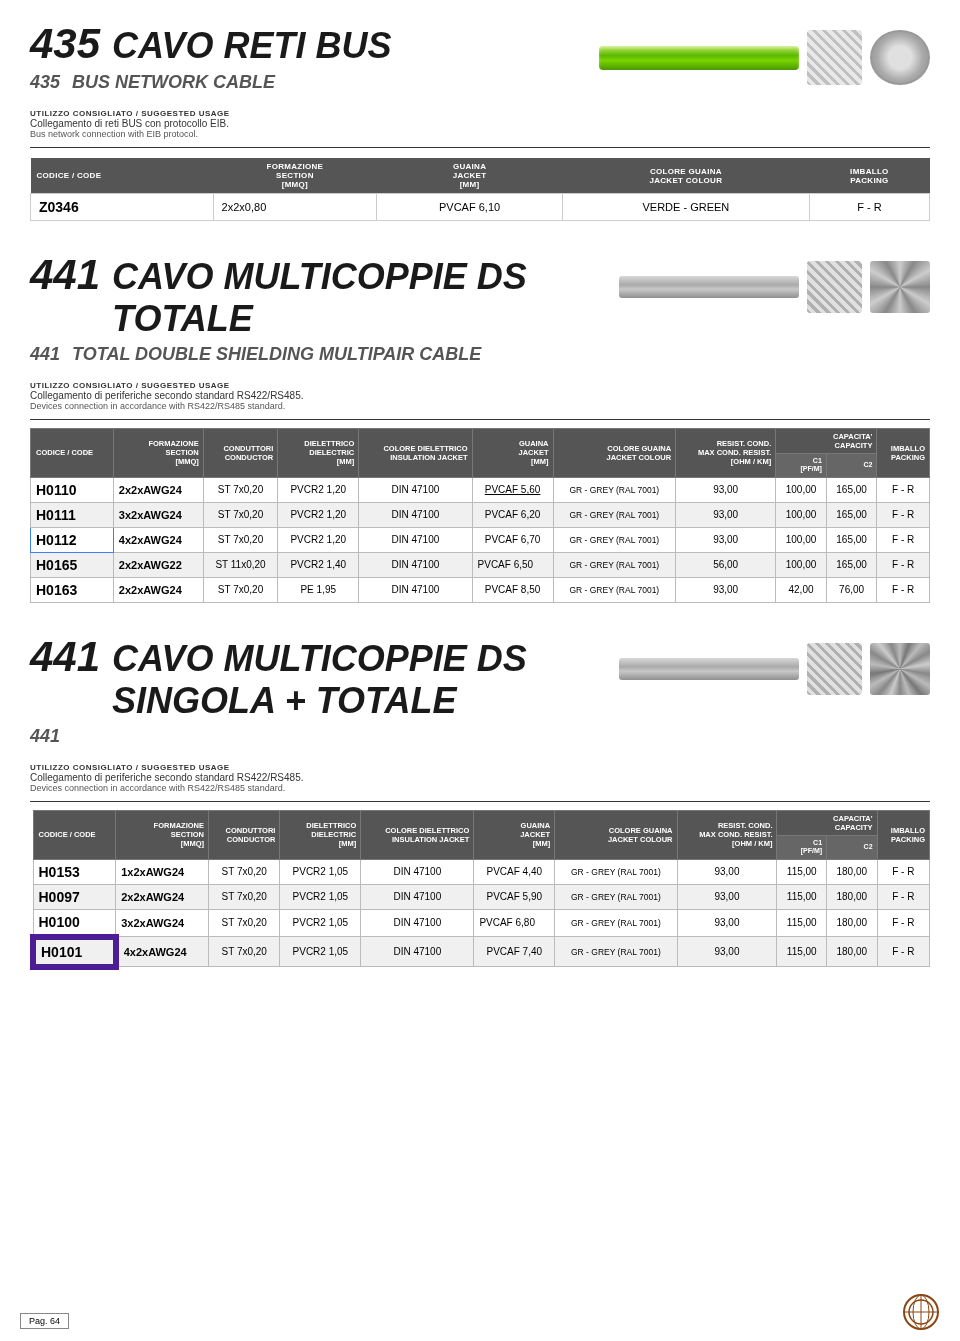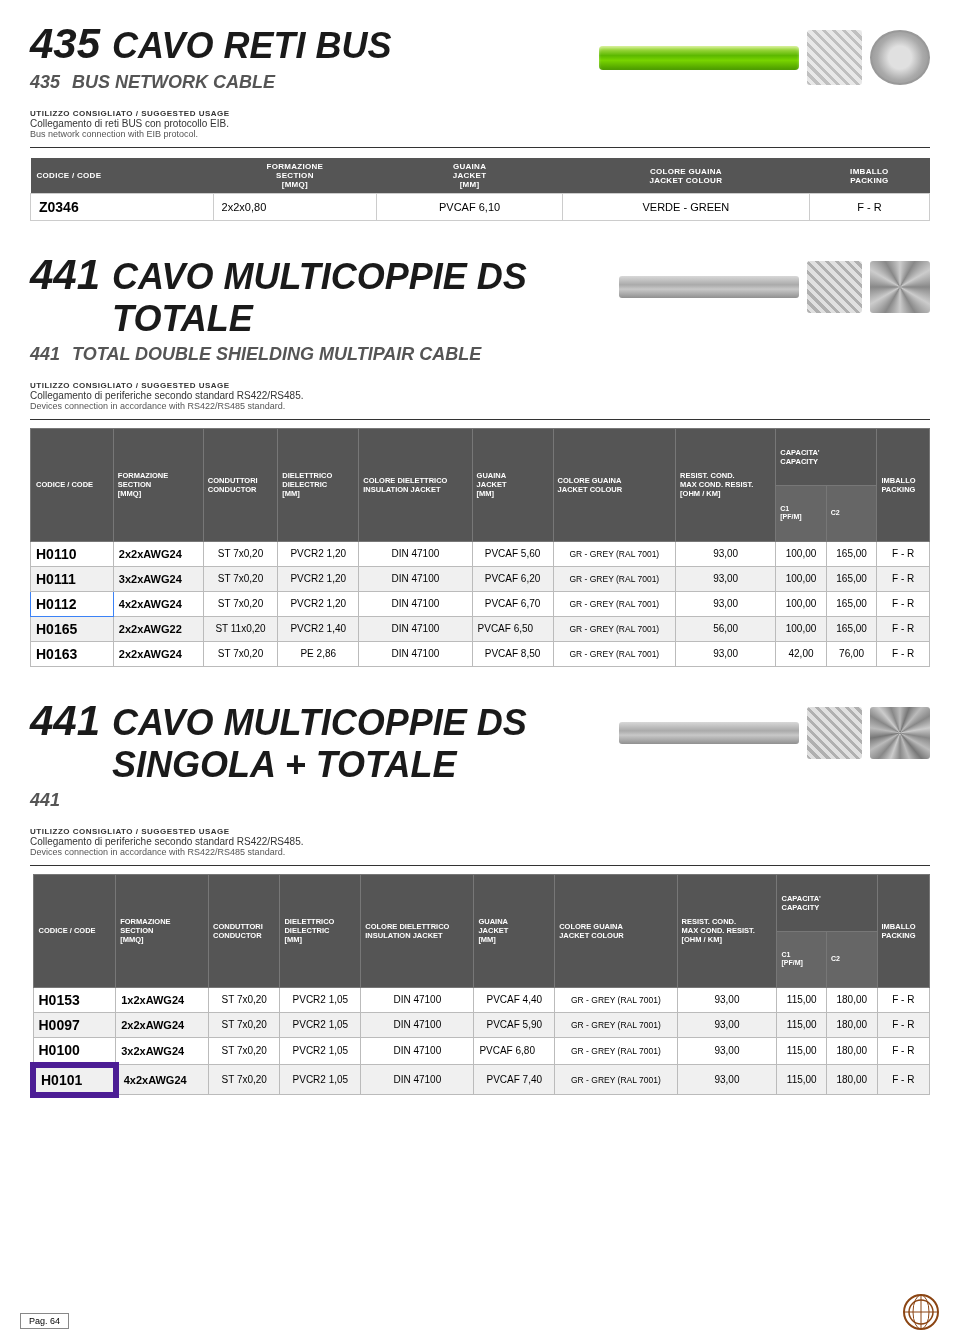--- a/index.html
+++ b/index.html
@@ -23,21 +23,21 @@
     .usage-text-small { font-size: 9px; color: #555; }
 
     
     .simple-table { width: 100%; border-collapse: collapse; margin: 10px 0; }
     .simple-table th { background: #555; color: #fff; text-align: center; font-size: 8px; font-weight: 700; letter-spacing: 0.3px; padding: 4px 6px; text-transform: uppercase; }
     .simple-table td { border: 1px solid #ccc; padding: 5px 8px; font-size: 11px; }
     .simple-table tr:nth-child(even) td { background: #f5f5f5; }
 
     
     .complex-table { width: 100%; border-collapse: collapse; margin: 8px 0; font-size: 9px; }
-    .complex-table th { background: #555; color: #fff; text-align: left; font-size: 7.5px; font-weight: 700; padding: 19px 4px; text-transform: uppercase; line-height: 1.2; border: 1px solid #777; }
+    .complex-table th { background: #555; color: #fff; text-align: right; font-size: 7.5px; font-weight: 700; padding: 3px 4px; text-transform: uppercase; line-height: 1.2; border: 1px solid #777; }
     .complex-table td { border: 1px solid #bbb; padding: 4px 5px; font-size: 10px; vertical-align: middle; }
     .complex-table tr.data-row:nth-child(odd) td { background: #fff; }
     .complex-table tr.data-row:nth-child(even) td { background: #f0f0f0; }
 
     .divider-line { border: none; border-top: 1.5px solid #333; margin: 4px 0; }
 
     .usage-section { margin: 8px 0; }
     .section-block { margin-bottom: 30px; }
   </style>
 </head>
@@ -142,21 +142,21 @@
         <th style="background:#666; color:#fff; border:1px solid #777; font-size:7px;">C2</th>
       </tr>
     </thead>
     <tbody id="tbody-441a">
     <tr class="data-row" style="background: #a16207;">
       <td style="font-weight:900; font-size:14px; border:1px solid #bbb;">H0110</td>
       <td style="border:1px solid #bbb; font-weight:700; font-size:11px;">2x2xAWG24</td>
       <td style="border:1px solid #bbb; text-align:center;">ST 7x0,20</td>
       <td style="border:1px solid #bbb; text-align:center;">PVCR2 1,20</td>
       <td style="border:1px solid #bbb; text-align:center;">DIN 47100</td>
-      <td style="border:1px solid #bbb; text-align:center;">PVCAF 5,60</td>
+      <td style="border:1px solid #bbb; text-align:center;text-decoration:underline;">PVCAF 5,60</td>
       <td style="border:1px solid #bbb; text-align:center; font-size:8.5px;">GR - GREY (RAL 7001)</td>
       <td style="border:1px solid #bbb; text-align:center;">93,00</td>
       <td style="border:1px solid #bbb; text-align:center;">100,00</td>
       <td style="border:1px solid #bbb; text-align:center;">165,00</td>
       <td style="border:1px solid #bbb; text-align:center;">F - R</td>
     </tr>
         <tr class="data-row" style="background: rgb(240, 240, 240);">
       <td style="font-weight:900; font-size:14px; border:1px solid #bbb;">H0111</td>
       <td style="border:1px solid #bbb; font-weight:700; font-size:11px;">3x2xAWG24</td>
       <td style="border:1px solid #bbb; text-align:center;">ST 7x0,20</td>
@@ -192,21 +192,21 @@
       <td style="border:1px solid #bbb; text-align:center; font-size:8.5px;">GR - GREY (RAL 7001)</td>
       <td style="border:1px solid #bbb; text-align:center;">56,00</td>
       <td style="border:1px solid #bbb; text-align:center;">100,00</td>
       <td style="border:1px solid #bbb; text-align:center;">165,00</td>
       <td style="border:1px solid #bbb; text-align:center;">F - R</td>
     </tr>
         <tr class="data-row" style="background: rgb(255, 255, 255);">
       <td style="font-weight:900; font-size:14px; border:1px solid #bbb;">H0163</td>
       <td style="border:1px solid #bbb; font-weight:700; font-size:11px;">2x2xAWG24</td>
       <td style="border:1px solid #bbb; text-align:center;">ST 7x0,20</td>
-      <td style="border:1px solid #bbb; text-align:center;">PE 2,86</td>
+      <td style="border:1px solid #bbb; text-align:center;">PE 1,95</td>
       <td style="border:1px solid #bbb; text-align:center;">DIN 47100</td>
       <td style="border:1px solid #bbb; text-align:center;">PVCAF 8,50</td>
       <td style="border:1px solid #bbb; text-align:center; font-size:8.5px;">GR - GREY (RAL 7001)</td>
       <td style="border:1px solid #bbb; text-align:center;">93,00</td>
       <td style="border:1px solid #bbb; text-align:center;">42,00</td>
       <td style="border:1px solid #bbb; text-align:center;">76,00</td>
       <td style="border:1px solid #bbb; text-align:center;">F - R</td>
     </tr>
       </tbody>
   </table>

